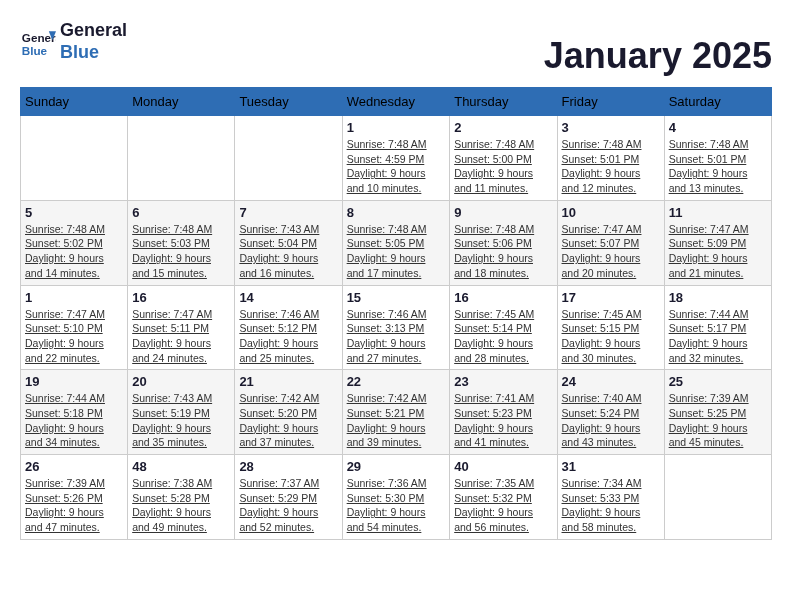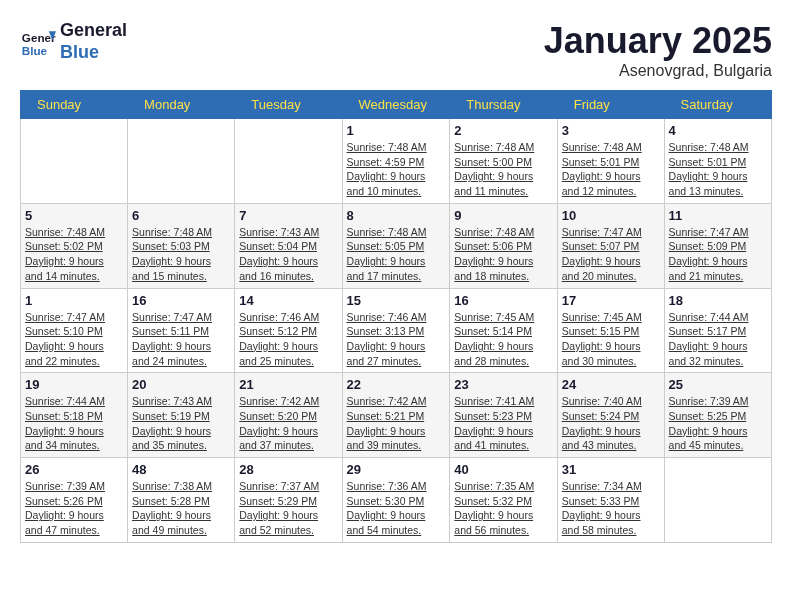--- a/index.html
+++ b/index.html
@@ -20,39 +20,40 @@
       display: flex;
       align-items: center;
     }
     .logo-icon {
       width: 36px;
       height: 36px;
       margin-right: 4px;
     }
     .title-block {
       text-align: right;
+      margin-top: 15px;
     }
     .month-title {
       font-size: 36px;
       font-weight: bold;
       color: #1a1a2e;
     }
     .subtitle {
       font-size: 16px;
       color: #333;
     }
     table {
       width: 100%;
       border-collapse: collapse;
       font-size: 11px;
     }
     thead tr th {
       background-color: #2e6db4;
-      color: #fde047;
-      padding: 6px 16px;
+      color: #000000;
+      padding: 6px 4px;
       text-align: left;
       font-size: 13px;
       font-weight: normal;
       border: 1px solid #2e6db4;
     }
     tbody tr td {
       border: 1px solid #ccc;
       vertical-align: top;
       padding: 4px;
       width: 108px;
@@ -88,21 +89,20 @@
       <text x="2" y="34" font-size="13" font-weight="bold" fill="#2e6db4">Blue</text>
       <polygon points="32,8 40,8 36,18" fill="#2e6db4"></polygon>
     </svg>
     <div style="display:flex;flex-direction:column;line-height:1.2">
       <span style="font-size:18px;font-weight:bold;color:#1a1a2e;">General</span>
       <span style="font-size:18px;font-weight:bold;color:#2e6db4;">Blue</span>
     </div>
   </div>
   <div class="title-block">
     <div class="month-title">January 2025</div>
-    <div class="subtitle">Asenovgrad, Bulgaria</div>
   </div>
 </div>
 
 <table>
   <thead>
     <tr id="header-row">
         <th>Sunday</th>
         <th>Monday</th>
         <th>Tuesday</th>
         <th>Wednesday</th>

